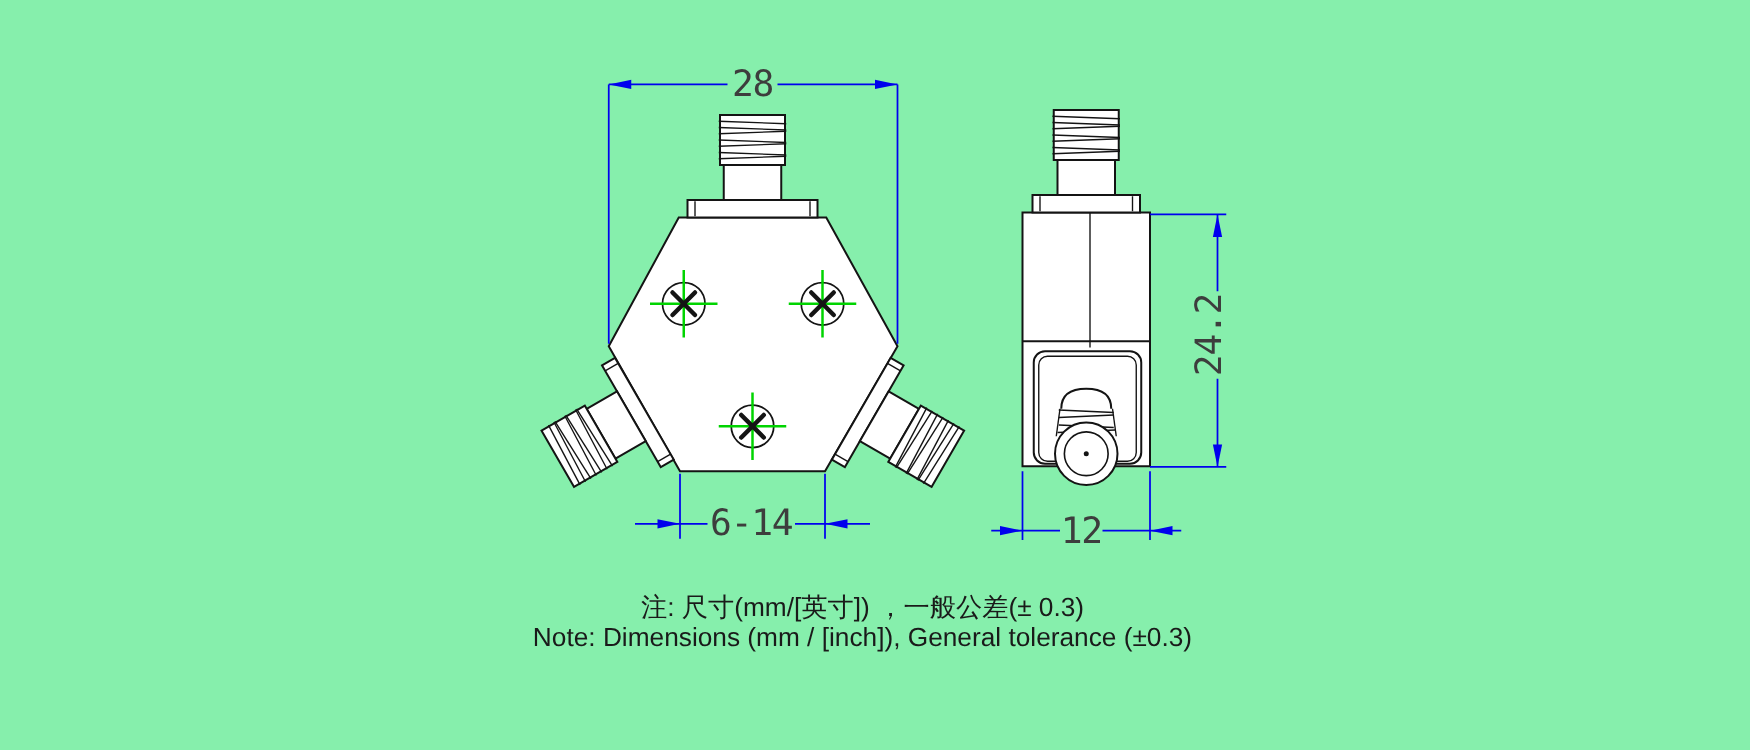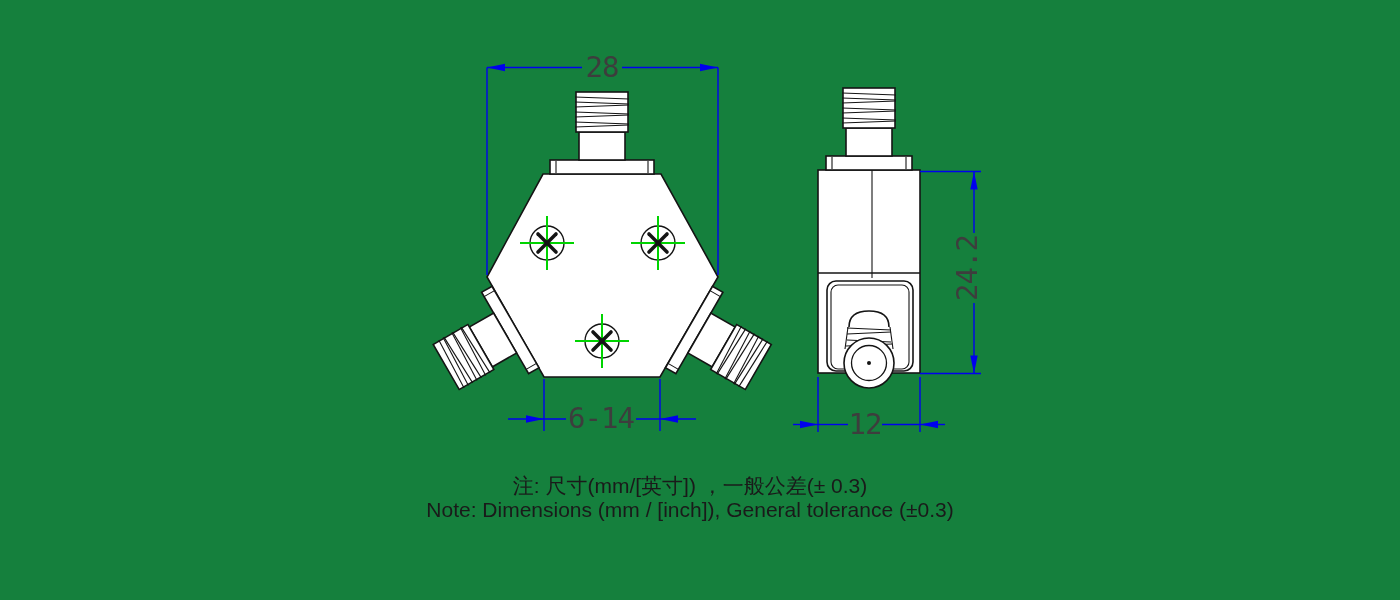--- a/index.html
+++ b/index.html
@@ -1,16 +1,16 @@
 <!DOCTYPE html>
 <html><head>
 <meta charset="utf-8">
 <style>
   html,body{margin:0;padding:0;background:#ffffff;}
-  .stage{position:relative;width:1400px;height:600px;background:#15803d;overflow:hidden;}
+  .stage{position:relative;width:1400px;height:600px;background:#86efac;overflow:hidden;}
   svg{position:absolute;left:0;top:0;}
   .ol  {stroke:#141414;stroke-width:1.6;fill:none;}
   .olf {stroke:#141414;stroke-width:1.6;fill:#ffffff;}
   .thin{stroke:#141414;stroke-width:1.1;fill:none;}
   .dim {stroke:#0000ee;stroke-width:1.4;fill:none;}
   .dimf{fill:#0000ee;stroke:none;}
   .cl  {stroke:#00d400;stroke-width:2;fill:none;}
   .xx  {stroke:#141414;stroke-width:3.6;fill:none;stroke-linecap:round;}
   .dimtext{font-family:"DejaVu Sans Mono","Liberation Mono",monospace;font-size:29px;fill:#3d3d3d;letter-spacing:-1px;}
   .note{font-family:"Liberation Sans","DejaVu Sans",sans-serif;font-size:21px;fill:#1a1a1a;}

